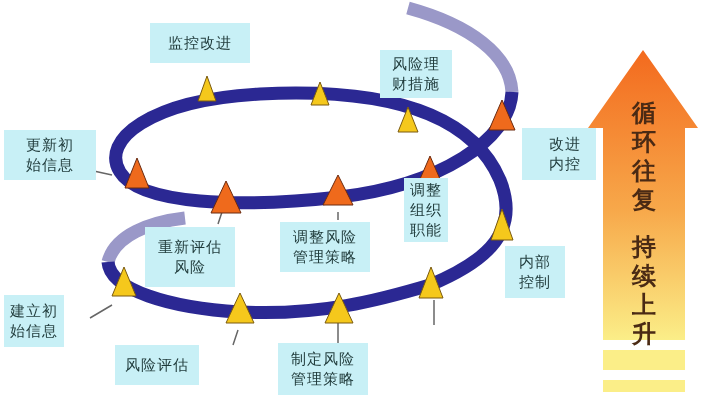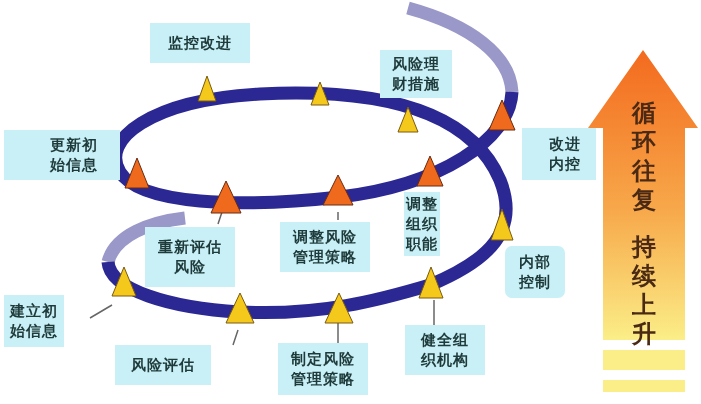--- a/index.html
+++ b/index.html
@@ -3,21 +3,21 @@
   <meta charset="utf-8">
   <style>
     html, body { margin: 0; padding: 0; background: #ffffff; }
     body { width: 701px; height: 404px; overflow: hidden; position: relative;
            font-family: "DejaVu Serif", "Liberation Serif", serif; }
     #stage { position: absolute; left: 0; top: 0; width: 701px; height: 404px; }
     svg { position: absolute; left: 0; top: 0; }
     .label { position: absolute; background: #c8f0f6; color: #1f3a3a;
              font-size: 15px; line-height: 20px; text-align: center;
              display: flex; align-items: center; justify-content: center;
-             white-space: pre-line; font-weight: bold; letter-spacing: 1px; }
+             white-space: pre-line; font-weight: normal; letter-spacing: 1px; }
     .arrow-text { position: absolute; color: #4a2a14; font-size: 24px; font-weight: bold;
                   line-height: 29px; text-align: center; width: 40px; white-space: pre-line; }
     .stripe { position: absolute; background: #fbee88; }
   </style>
 </head>
 <body>
 
 <div id="stage">
 
   <svg width="701" height="404" viewBox="0 0 701 404">
@@ -67,41 +67,39 @@
       <polygon points="226,181 211,213 241,213"></polygon>
       <polygon points="338,175 323,205 353,205"></polygon>
     </g>
 
     <polygon points="643,50 588,128 603,128 603,340 685,340 685,128 698,128" fill="url(#arrowGrad)"></polygon>
   </svg>
 
   <div class="label" style="left:150px;top:23px;width:100px;height:40px;">监控改进</div>
   <div class="label" style="left:380px;top:50px;width:72px;height:48px;">风险理
 财措施</div>
-  <div class="label" style="left:4px;top:130px;width:92px;height:50px;padding-left:24px;">更新初
+  <div class="label" style="left:4px;top:130px;width:92px;height:50px;">更新初
 始信息</div>
   <div class="label" style="left:522px;top:128px;width:62px;height:52px;padding-left:12px;">改进
 内控</div>
   <div class="label" style="left:145px;top:227px;width:90px;height:60px;">重新评估
 风险</div>
   <div class="label" style="left:280px;top:222px;width:90px;height:50px;">调整风险
 管理策略</div>
-  <div class="label" style="left:404px;top:192px;width:36px;height:64px;">调整
+  <div class="label" style="left:404px;top:178px;width:44px;height:64px;">调整
 组织
 职能</div>
 
-  <div class="label" style="left:505px;top:246px;width:60px;height:52px;border-radius:7px;">内部
+  <div class="label" style="left:505px;top:246px;width:60px;height:52px;">内部
 控制</div>
   <div class="label" style="left:4px;top:295px;width:60px;height:52px;">建立初
 始信息</div>
-  <div class="label" style="left:115px;top:345px;width:96px;height:40px;">风险评估</div>
+  <div class="label" style="left:115px;top:345px;width:84px;height:40px;">风险评估</div>
   <div class="label" style="left:278px;top:343px;width:90px;height:52px;">制定风险
 管理策略</div>
-  <div class="label" style="left:405px;top:325px;width:80px;height:50px;">健全组
-织机构</div>
 
   <div class="arrow-text" style="left:624px;top:98px;">循
 环
 往
 复</div>
   <div class="arrow-text" style="left:624px;top:232px;">持
 续
 上
 升</div>
 

